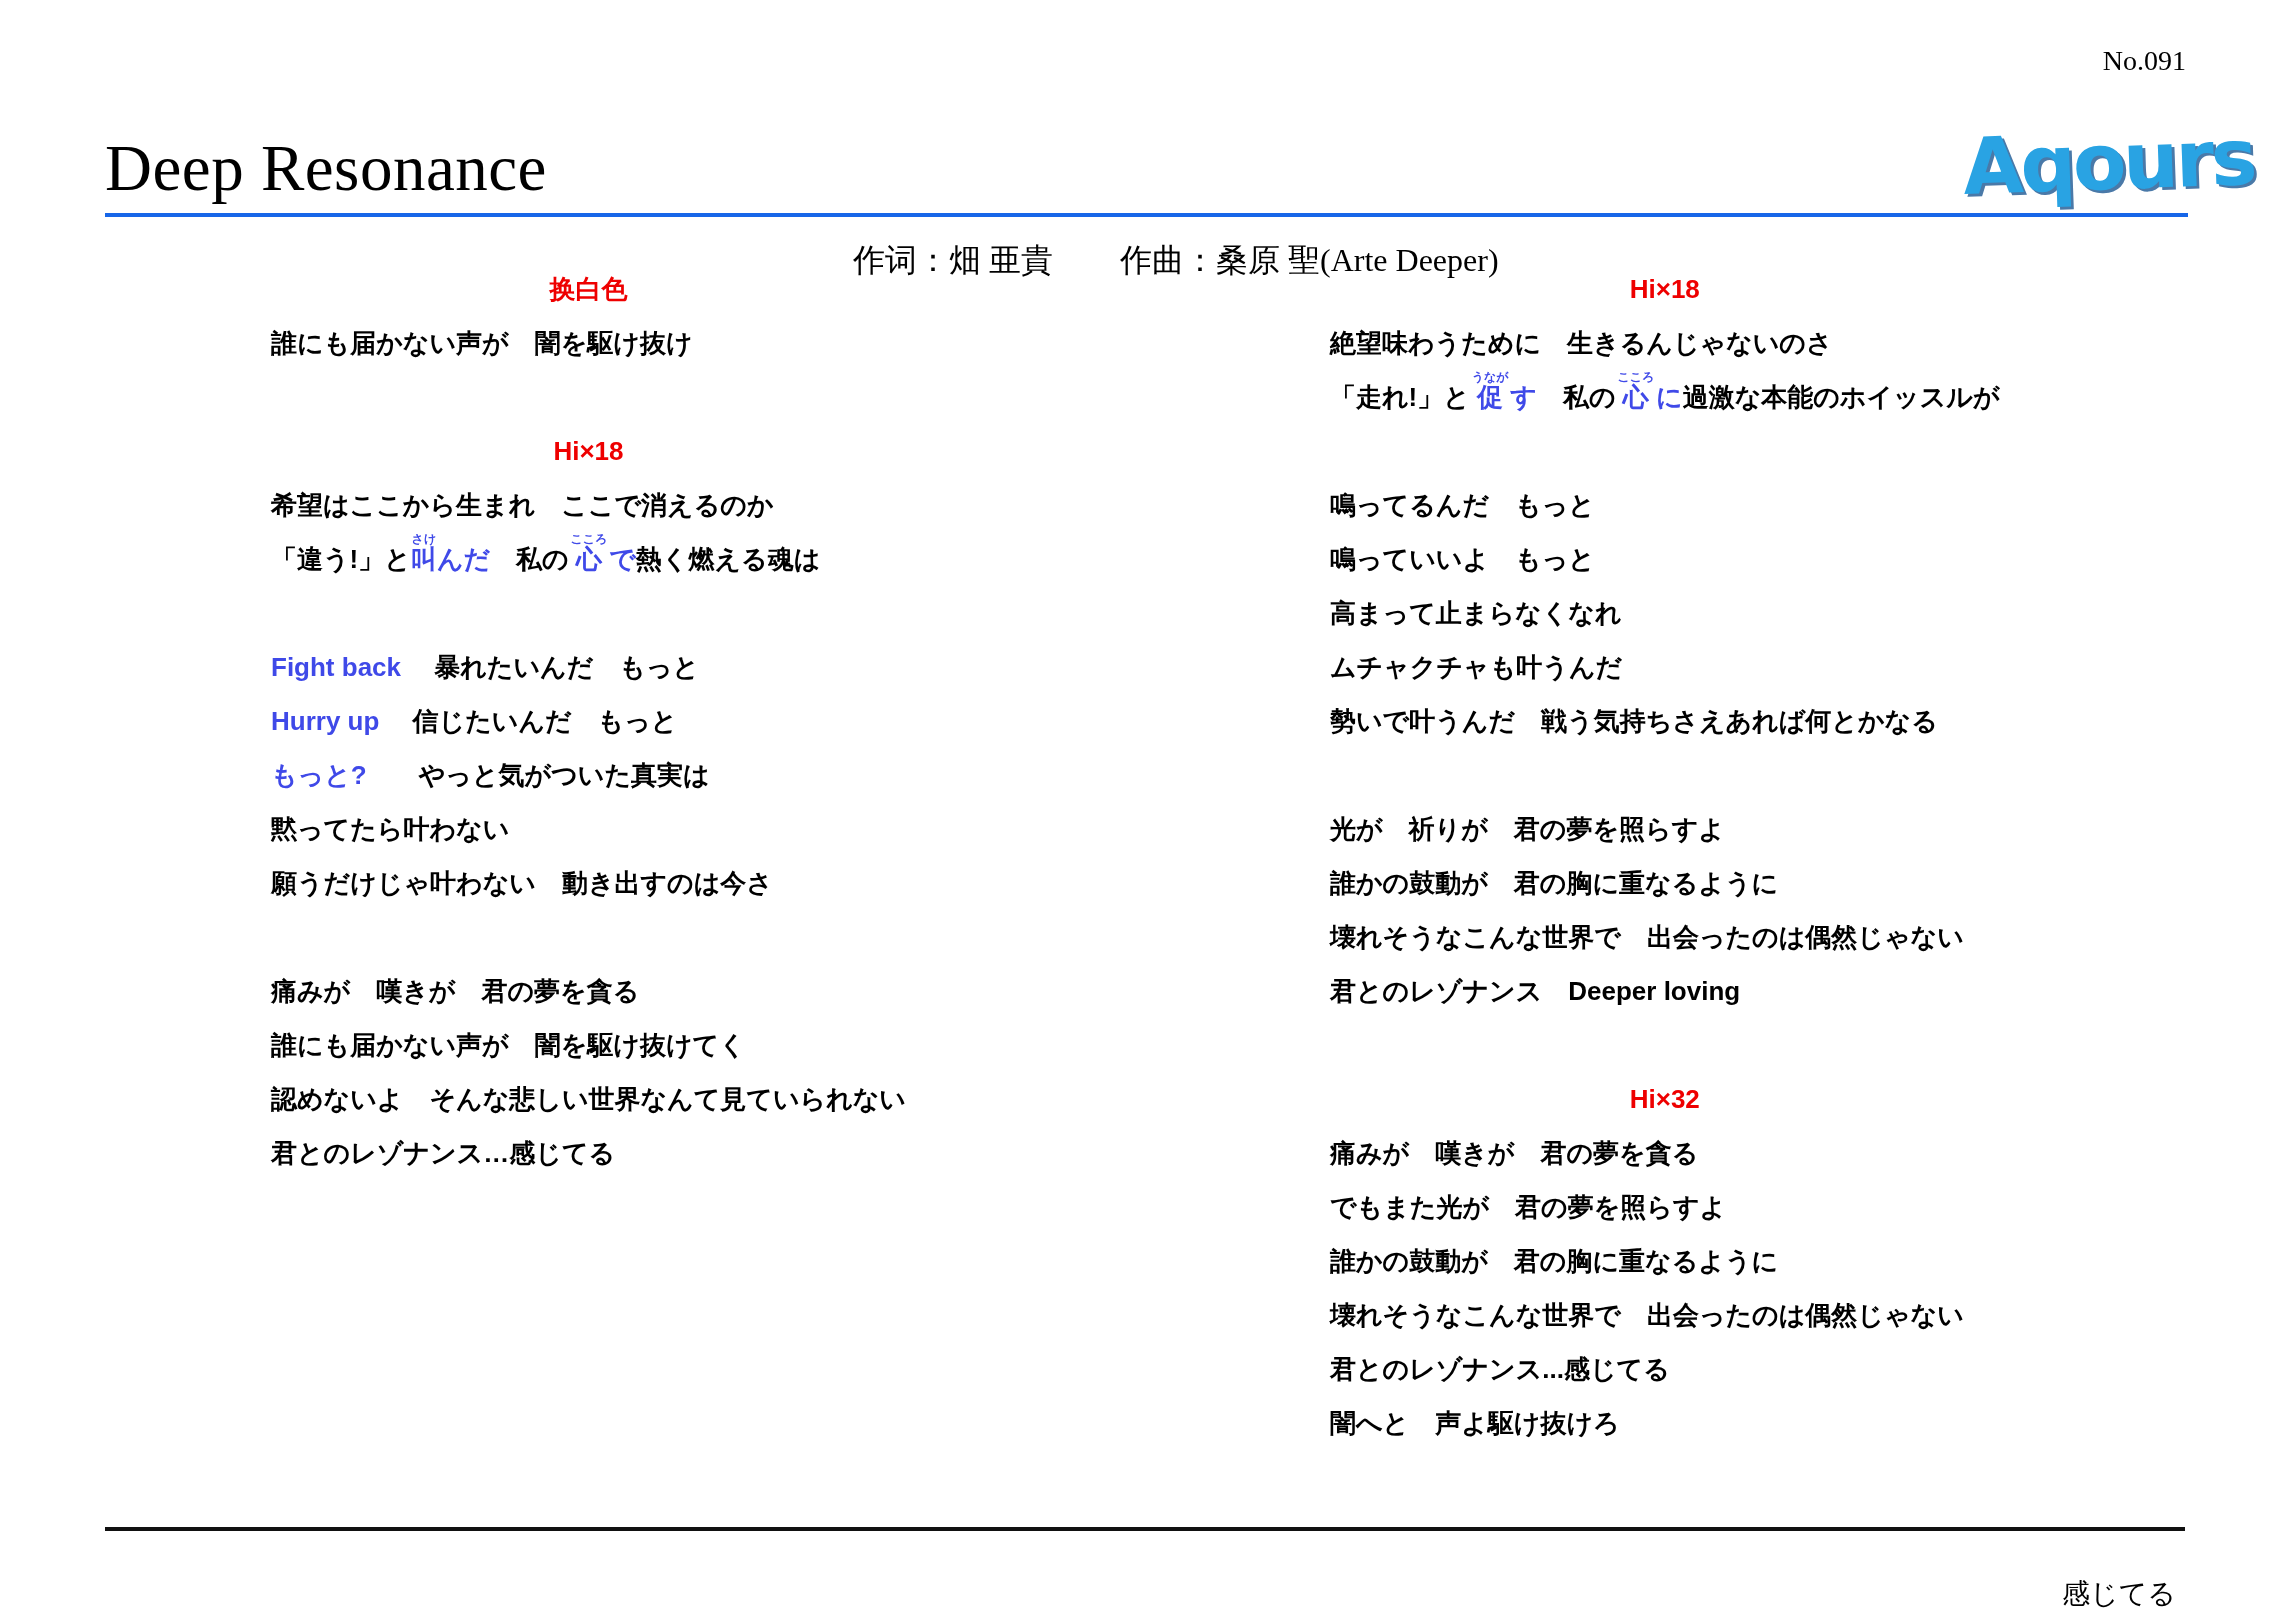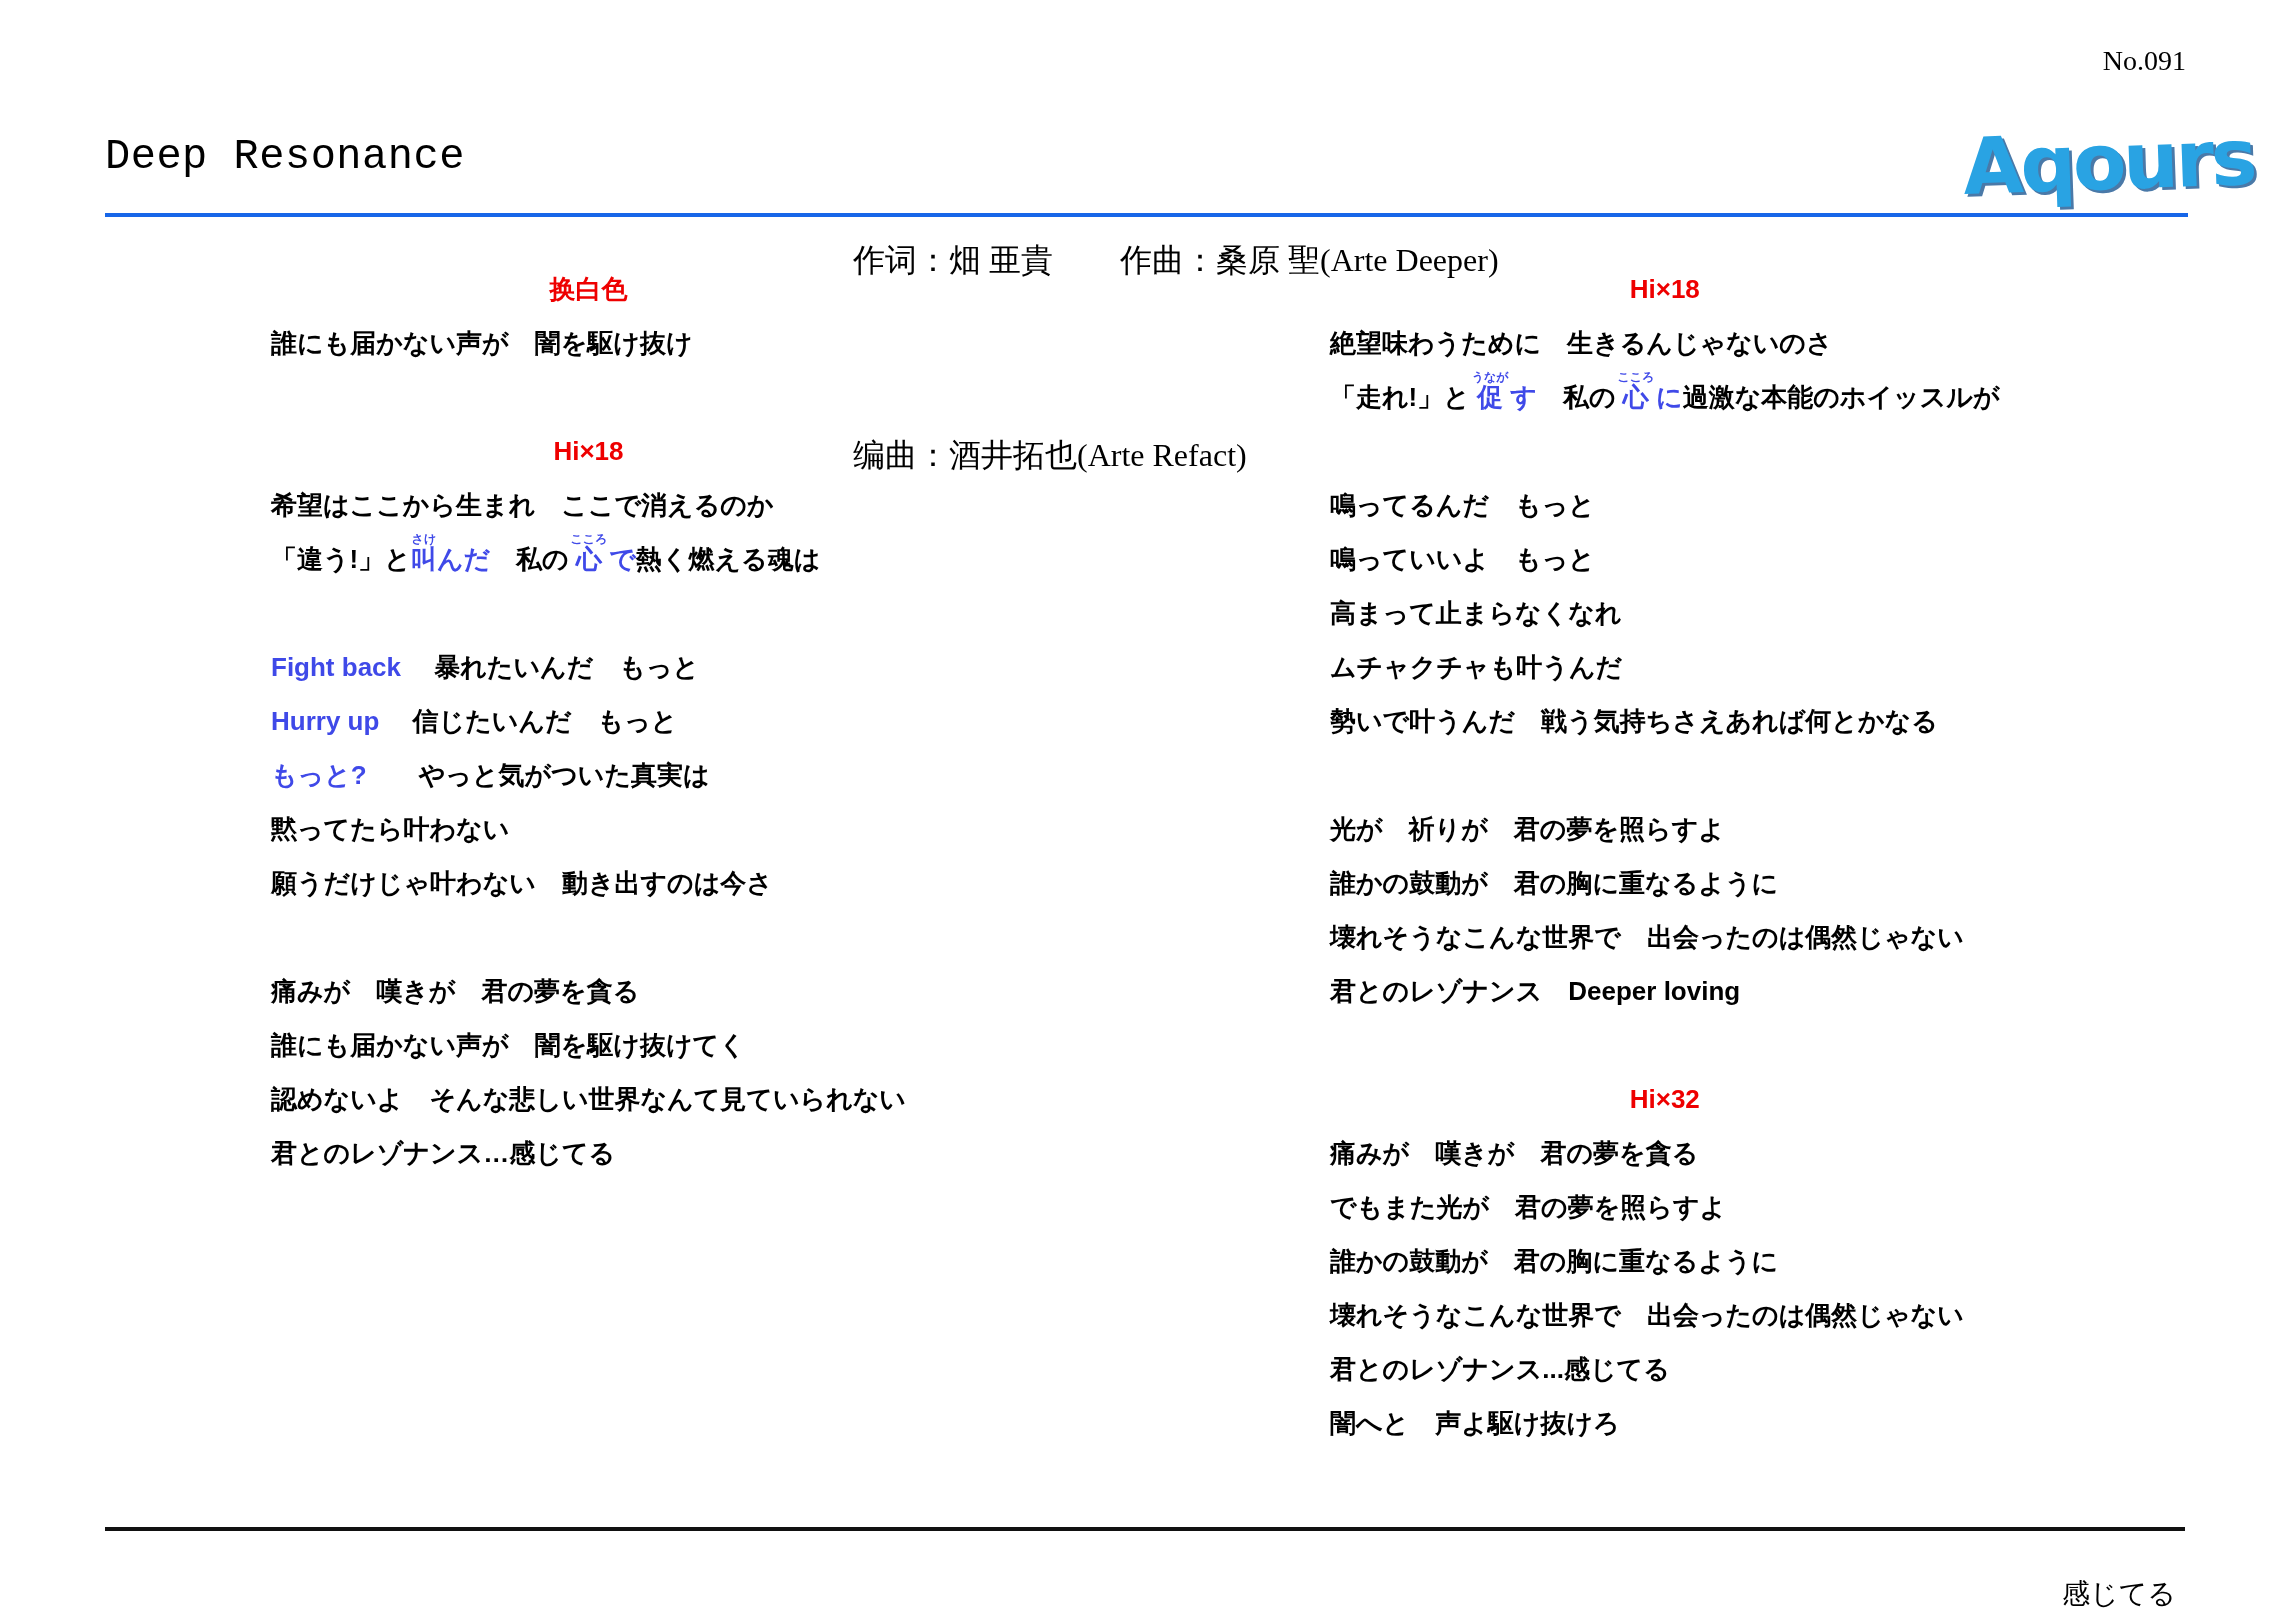--- a/index.html
+++ b/index.html
@@ -20,22 +20,22 @@
     color:#000;
   }
   
   .doc-number{
     position:absolute;top:46px;right:109px;
     font-family:"Liberation Serif","DejaVu Serif",serif;
     font-size:28px;line-height:1.1;white-space:nowrap;
   }
   .title{
     position:absolute;left:105px;top:136px;margin:0;
-    font-family:Liberation Mono, monospace;
-    font-weight:normal;font-size:42px;line-height:1;white-space:nowrap;
+    font-family:Liberation Serif, serif;
+    font-weight:normal;font-size:65px;line-height:1;white-space:nowrap;
     letter-spacing:0.5px;
   }
   .credits{
     position:absolute;left:853px;top:98px;
     font-family:"Liberation Serif","DejaVu Serif",serif;
     font-size:32px;line-height:65px;white-space:pre;
   }
   .credits .composer{margin-left:67px;}
   .logo{
     position:absolute;left:1963px;top:116px;
@@ -80,21 +80,20 @@
 <body style="height: 1623px;">
 
 <div id="page" style="transform: scale(1);">
 
   <div class="doc-number">No.091</div>
 
   <h1 class="title">Deep Resonance</h1>
 
   <div class="credits">
     <div><span>作词：畑 亜貴</span><span class="composer">作曲：桑原 聖(Arte Deeper)</span></div>
-    <div><span>编曲：酒井拓也(Arte Refact)</span></div>
   </div>
 
   <div class="logo">Aqours</div>
 
   <div class="rule-top"></div>
 
   <div class="col left"><div class="row note"><span class="">换白色</span></div><div class="row"><span class="">誰にも届かない声が　闇を駆け抜け</span></div><div class="row"></div><div class="row note"><span class="">Hi×18</span></div><div class="row"><span class="">希望はここから生まれ　ここで消えるのか</span></div><div class="row"><span class="">「違う!」と</span><span class="ru blue"><span>叫</span><span class="rt">さけ</span></span><span class="blue">んだ</span><span class="">　私の </span><span class="ru blue"><span>心</span><span class="rt">こころ</span></span><span class="blue"> で</span><span class="">熱く燃える魂は</span></div><div class="row"></div><div class="row"><span class="blue">Fight back</span><span class="">　 暴れたいんだ　もっと</span></div><div class="row"><span class="blue">Hurry up</span><span class="">　 信じたいんだ　もっと</span></div><div class="row"><span class="blue">もっと?</span><span class="">　　やっと気がついた真実は</span></div><div class="row"><span class="">黙ってたら叶わない</span></div><div class="row"><span class="">願うだけじゃ叶わない　動き出すのは今さ</span></div><div class="row"></div><div class="row"><span class="">痛みが　嘆きが　君の夢を貪る</span></div><div class="row"><span class="">誰にも届かない声が　闇を駆け抜けてく</span></div><div class="row"><span class="">認めないよ　そんな悲しい世界なんて見ていられない</span></div><div class="row"><span class="">君とのレゾナンス…感じてる</span></div></div>
   <div class="col right"><div class="row note"><span class="">Hi×18</span></div><div class="row"><span class="">絶望味わうために　生きるんじゃないのさ</span></div><div class="row"><span class="">「走れ!」と </span><span class="ru blue"><span>促</span><span class="rt">うなが</span></span><span class="blue"> す</span><span class="">　私の </span><span class="ru blue"><span>心</span><span class="rt">こころ</span></span><span class="blue"> に</span><span class="">過激な本能のホイッスルが</span></div><div class="row"></div><div class="row"><span class="">鳴ってるんだ　もっと</span></div><div class="row"><span class="">鳴っていいよ　もっと</span></div><div class="row"><span class="">高まって止まらなくなれ</span></div><div class="row"><span class="">ムチャクチャも叶うんだ</span></div><div class="row"><span class="">勢いで叶うんだ　戦う気持ちさえあれば何とかなる</span></div><div class="row"></div><div class="row"><span class="">光が　祈りが　君の夢を照らすよ</span></div><div class="row"><span class="">誰かの鼓動が　君の胸に重なるように</span></div><div class="row"><span class="">壊れそうなこんな世界で　出会ったのは偶然じゃない</span></div><div class="row"><span class="">君とのレゾナンス　Deeper loving</span></div><div class="row"></div><div class="row note"><span class="">Hi×32</span></div><div class="row"><span class="">痛みが　嘆きが　君の夢を貪る</span></div><div class="row"><span class="">でもまた光が　君の夢を照らすよ</span></div><div class="row"><span class="">誰かの鼓動が　君の胸に重なるように</span></div><div class="row"><span class="">壊れそうなこんな世界で　出会ったのは偶然じゃない</span></div><div class="row"><span class="">君とのレゾナンス...感じてる</span></div><div class="row"><span class="">闇へと　声よ駆け抜けろ</span></div></div>
 
   <div class="rule-bottom"></div>

